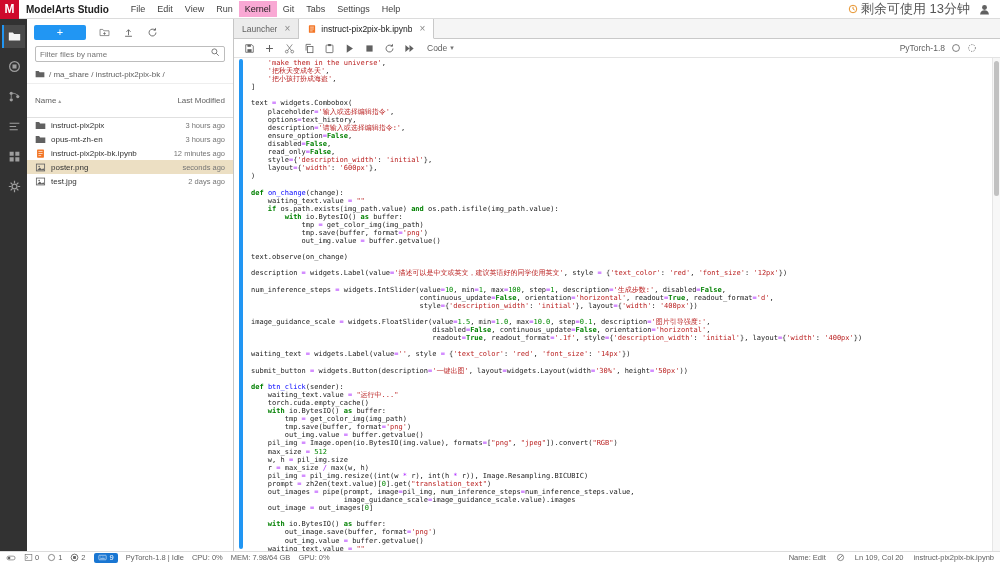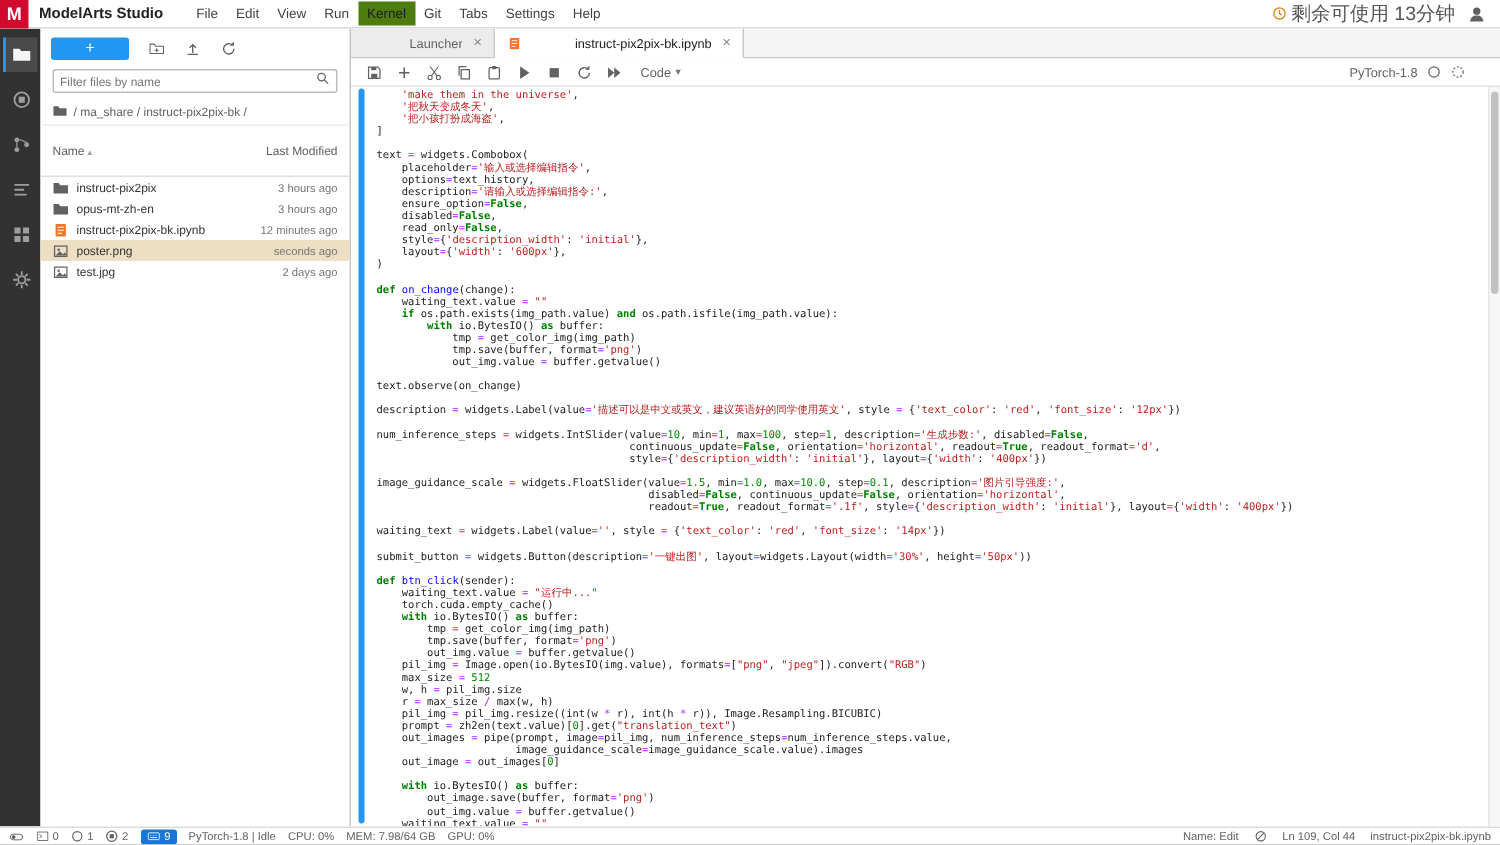--- a/index.html
+++ b/index.html
@@ -12,21 +12,21 @@
   .i13{width:13px;height:13px;}
 
   
   #topbar{position:absolute;top:0;left:0;width:100%;height:19px;background:#fff;
           border-bottom:1px solid #dcdcdc;display:flex;align-items:center;z-index:10;}
   .logo{width:19px;height:19px;background:#cf0a2c;color:#fff;font-weight:bold;font-size:12px;
         display:flex;align-items:center;justify-content:center;flex:0 0 auto;}
   .app-title{font-size:10px;font-weight:bold;margin:0 16px 0 7px;white-space:nowrap;}
   #menus{display:flex;align-items:center;height:100%;}
   .menu-item{font-size:9px;color:#424242;padding:3px 6px;cursor:default;white-space:nowrap;}
-  .menu-item.hl{background:#4d7c0f;color:#1c1c1c;}
+  .menu-item.hl{background:#f9a8d4;color:#1c1c1c;}
   .top-right{margin-left:auto;display:flex;align-items:center;gap:8px;padding-right:9px;}
   .remaining{font-size:13px;color:#555;display:flex;align-items:center;gap:3px;white-space:nowrap;}
   .remaining .icon{color:#e07b00;}
 
   
   #bodyrow{position:absolute;top:19px;left:0;right:0;bottom:12px;display:flex;}
 
   
   #activity-bar{width:27px;background:#323232;display:flex;flex-direction:column;
                 align-items:center;padding-top:6px;gap:7px;flex:0 0 auto;}
@@ -57,21 +57,21 @@
   .file-row.selected{background:#ecdfc3;}
   .file-name{white-space:nowrap;overflow:hidden;text-overflow:ellipsis;flex:1;min-width:0;}
   .file-mod{margin-left:auto;color:#757575;font-size:7.5px;white-space:nowrap;}
 
   
   #main{flex:1;display:flex;flex-direction:column;min-width:0;background:#fff;}
   #tab-bar{height:20px;background:#f5f5f5;border-bottom:1px solid #c9c9c9;display:flex;align-items:stretch;}
   .tab{display:flex;align-items:center;gap:4px;padding:0 8px;font-size:8.5px;color:#616161;
        background:#ececec;border-right:1px solid #c9c9c9;max-width:170px;}
   .tab.active{background:#fff;color:#1a1a1a;margin-bottom:-1px;border-bottom:1px solid #fff;}
-  .tab-label{white-space:nowrap;overflow:hidden;text-overflow:ellipsis;margin-left:31px;}
+  .tab-label{white-space:nowrap;overflow:hidden;text-overflow:ellipsis;}
   .tab-close{color:#8a8a8a;font-size:10px;margin-left:3px;line-height:1;}
 
   #nbtoolbar{height:19px;border-bottom:1px solid #e3e3e3;display:flex;align-items:center;
              padding:0 7px;gap:4px;background:#fff;}
   #tb-buttons{display:flex;align-items:center;gap:4px;}
   .tb-btn{width:16px;height:15px;display:flex;align-items:center;justify-content:center;border-radius:2px;}
   .celltype{font-size:8.5px;color:#616161;display:flex;align-items:center;gap:3px;margin-left:6px;}
   .caret{font-size:7px;color:#757575;}
   .kernel-right{margin-left:auto;display:flex;align-items:center;gap:6px;font-size:8.5px;
                 color:#616161;padding-right:16px;white-space:nowrap;}
@@ -459,17 +459,17 @@
     <span class="sb-item">MEM: 7.98/64 GB</span>
     <span class="sb-item">GPU: 0%</span>
     <span class="sb-right">
       <span>Name: Edit</span>
       <span class="icon i9">
           <svg viewBox="0 0 16 16">
             <circle cx="8" cy="8" r="5.5" fill="none" stroke="currentColor" stroke-width="1.3"></circle>
             <path d="M4.2 11.8L11.8 4.2" stroke="currentColor" stroke-width="1.3"></path>
           </svg>
         </span>
-      <span>Ln 109, Col 44</span>
+      <span>Ln 109, Col 20</span>
       <span>instruct-pix2pix-bk.ipynb</span>
     </span>
   </footer>
 </div>
 
 </body></html>

